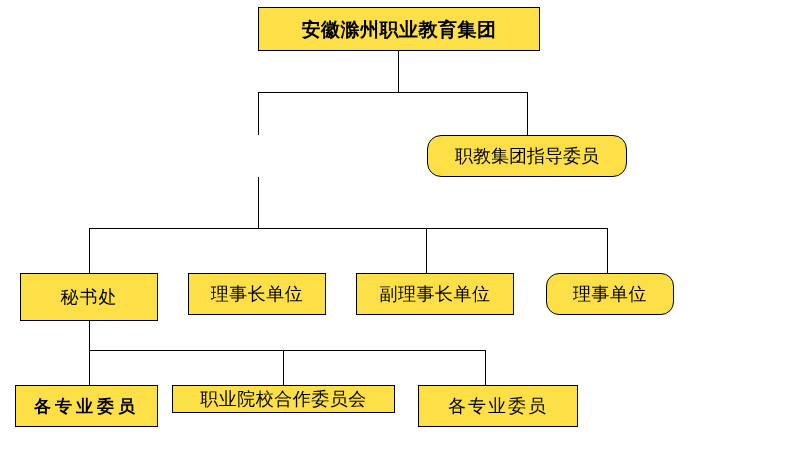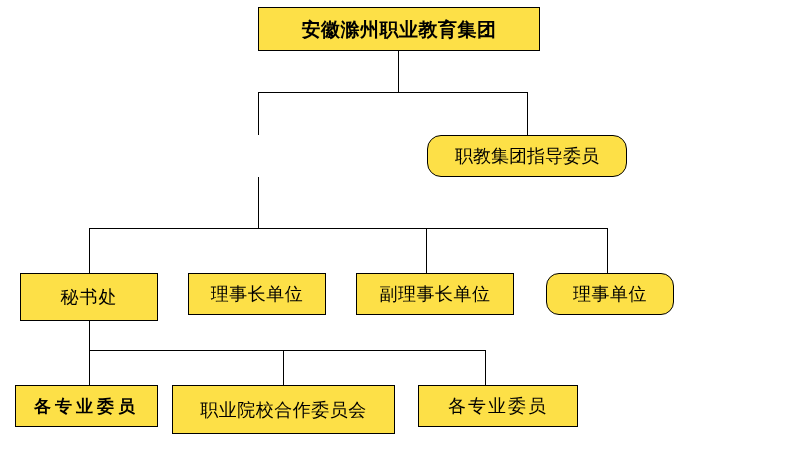--- a/index.html
+++ b/index.html
@@ -53,21 +53,21 @@
 
   .n-vice      { left: 356px; top: 273px; width: 158px; height: 42px; }
   .n-vice .node-label      { font-size: 18px; letter-spacing: 0.5px; }
 
   .n-member    { left: 546px; top: 273px; width: 128px; height: 42px; border-radius: 13px; }
   .n-member .node-label    { font-size: 18px; letter-spacing: 0.5px; }
 
   .n-special   { left: 15px;  top: 385px; width: 143px; height: 42px; }
   .n-special .node-label   { font-size: 17px; letter-spacing: 4px; font-weight: bold; }
 
-  .n-coop      { left: 172px; top: 385px; width: 223px; height: 49px; }
+  .n-coop      { left: 172px; top: 385px; width: 223px; height: 28px; }
   .n-coop .node-label      { font-size: 18px; letter-spacing: 0.5px; }
 
   .n-colleges  { left: 418px; top: 385px; width: 160px; height: 42px; }
   .n-colleges .node-label  { font-size: 18px; letter-spacing: 2px; }
 
   
   .conn {
     position: absolute;
     background: #000000;
     z-index: 1;

